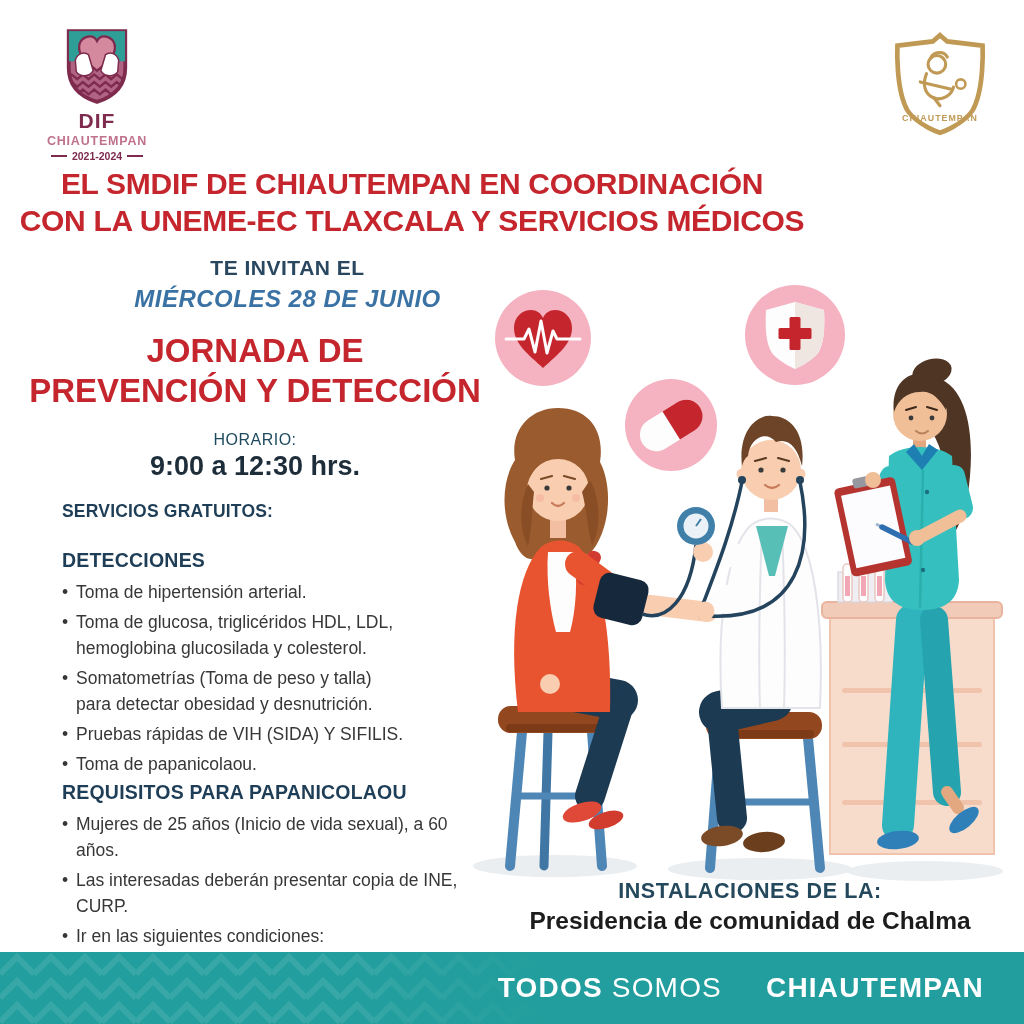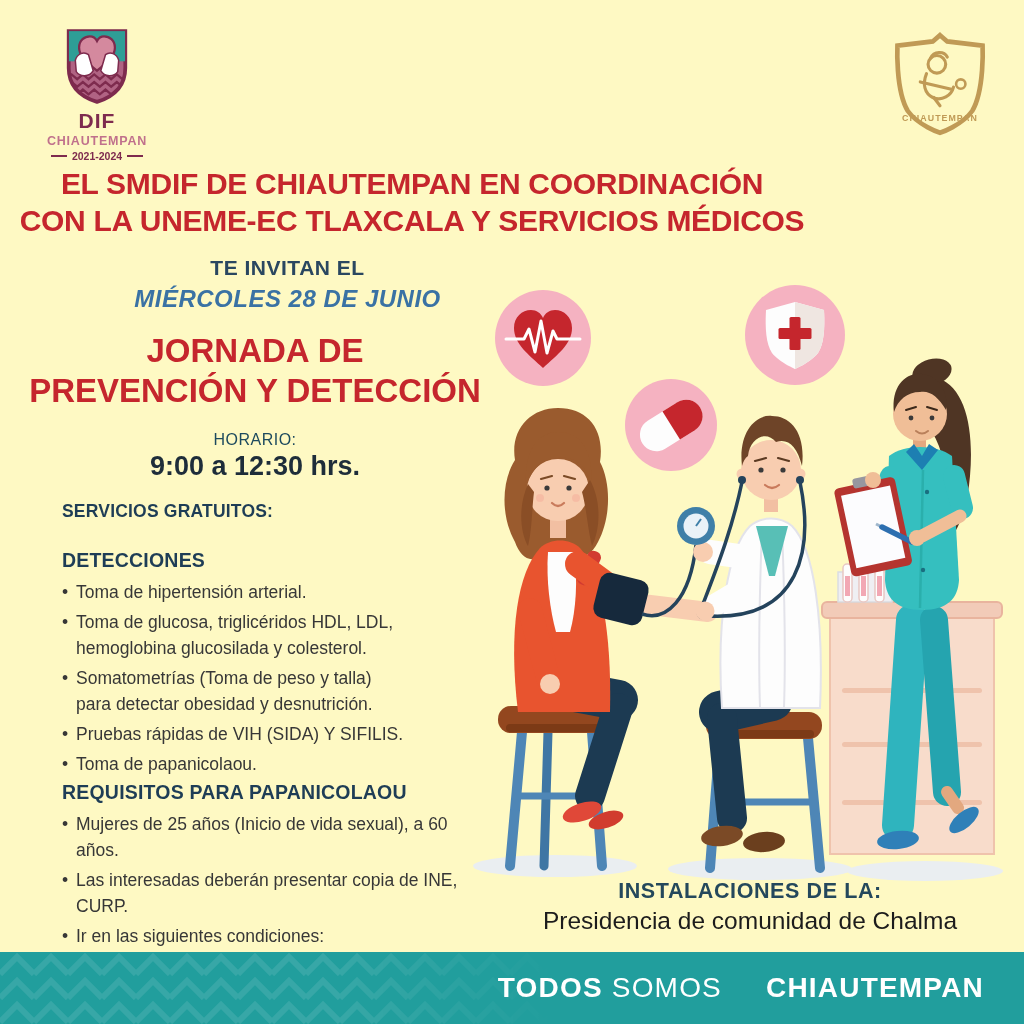--- a/index.html
+++ b/index.html
@@ -1,17 +1,17 @@
 <!DOCTYPE html>
 <html><head>
 <meta charset="utf-8">
 <style>
   html,body{margin:0;padding:0;background:#e8e8e8;}
   .poster{
-    position:relative;width:1024px;height:1024px;background:#fef9c3;
+    position:relative;width:1024px;height:1024px;background:#ffffff;
     font-family:"Liberation Sans", sans-serif;overflow:hidden;margin:0 auto;
   }
   
   .dif-logo{position:absolute;left:38px;top:26px;width:118px;text-align:center;}
   .dif-logo svg{display:block;margin:0 auto;}
   .dif-title{font-size:21px;font-weight:800;color:#7E2B4E;letter-spacing:1px;margin-top:3px;}
   .dif-sub{font-size:12.5px;font-weight:700;color:#C0718C;letter-spacing:.8px;margin-top:1px;}
   .dif-years{display:flex;align-items:center;justify-content:center;gap:5px;margin-top:2px;
     font-size:10.5px;font-weight:700;color:#7E2B4E;}
   .dif-years .dash{width:16px;height:2px;background:#7E2B4E;}
@@ -37,21 +37,21 @@
   ul.bullets{list-style:none;margin:7px 0 0 0;padding:0;}
   ul.bullets li{
     position:relative;padding-left:14px;margin:4px 0;
     font-size:17.5px;line-height:26px;color:#373737;white-space:pre-line;
   }
   ul.bullets li::before{content:"•";position:absolute;left:0;top:0;color:#373737;}
   .condition{padding-left:14px;font-size:17.5px;line-height:26px;color:#373737;margin:4px 0;}
   
   .location{position:absolute;left:488px;top:879px;width:524px;text-align:center;}
   .location-label{font-size:21.5px;font-weight:800;color:#24485C;letter-spacing:.6px;}
-  .location-value{font-size:24.5px;font-weight:400;color:#1C1C1C;margin-top:3px;}
+  .location-value{font-size:24.5px;font-weight:700;color:#1C1C1C;margin-top:3px;}
   
   .illustration{position:absolute;left:470px;top:280px;}
   
   .footer{position:absolute;left:0;top:952px;width:1024px;height:72px;background:#219E9D;}
   .footer-pattern{position:absolute;left:0;top:0;}
   .footer-text{
     position:absolute;right:40px;top:0;height:72px;line-height:72px;
     color:#ffffff;font-size:28px;letter-spacing:1.2px;white-space:nowrap;
   }
   .footer-text .w-bold{font-weight:800;margin-left:35px;}

